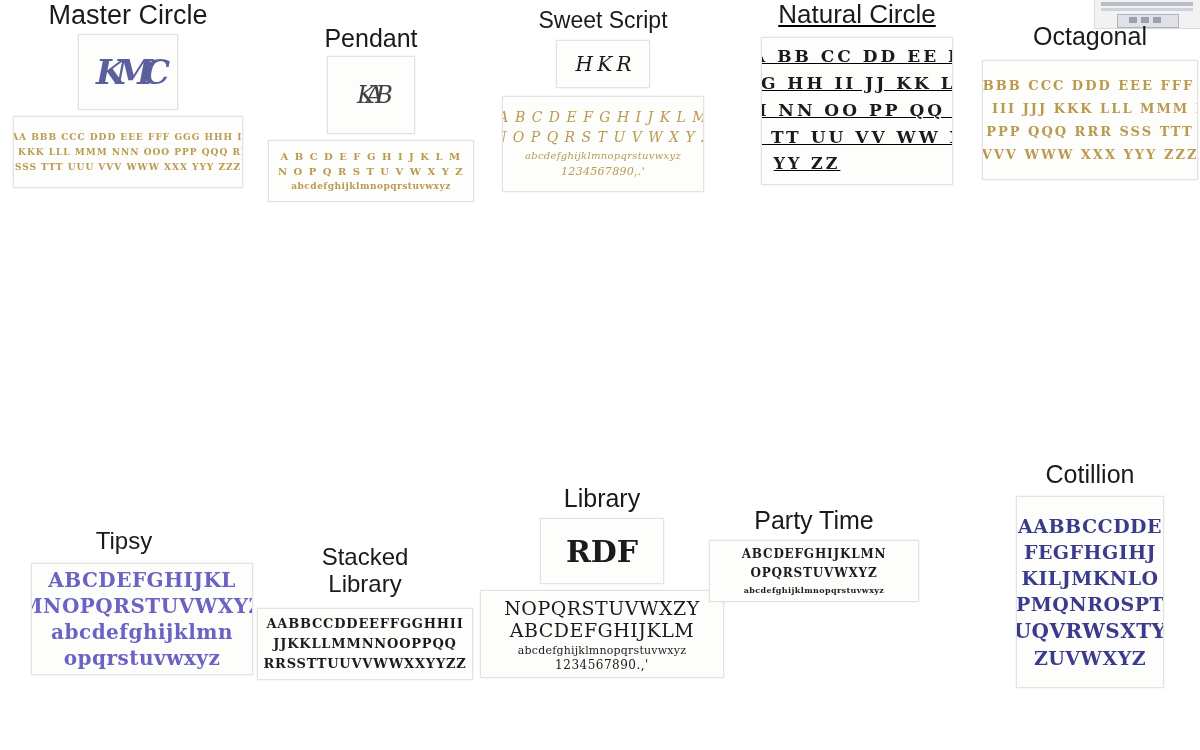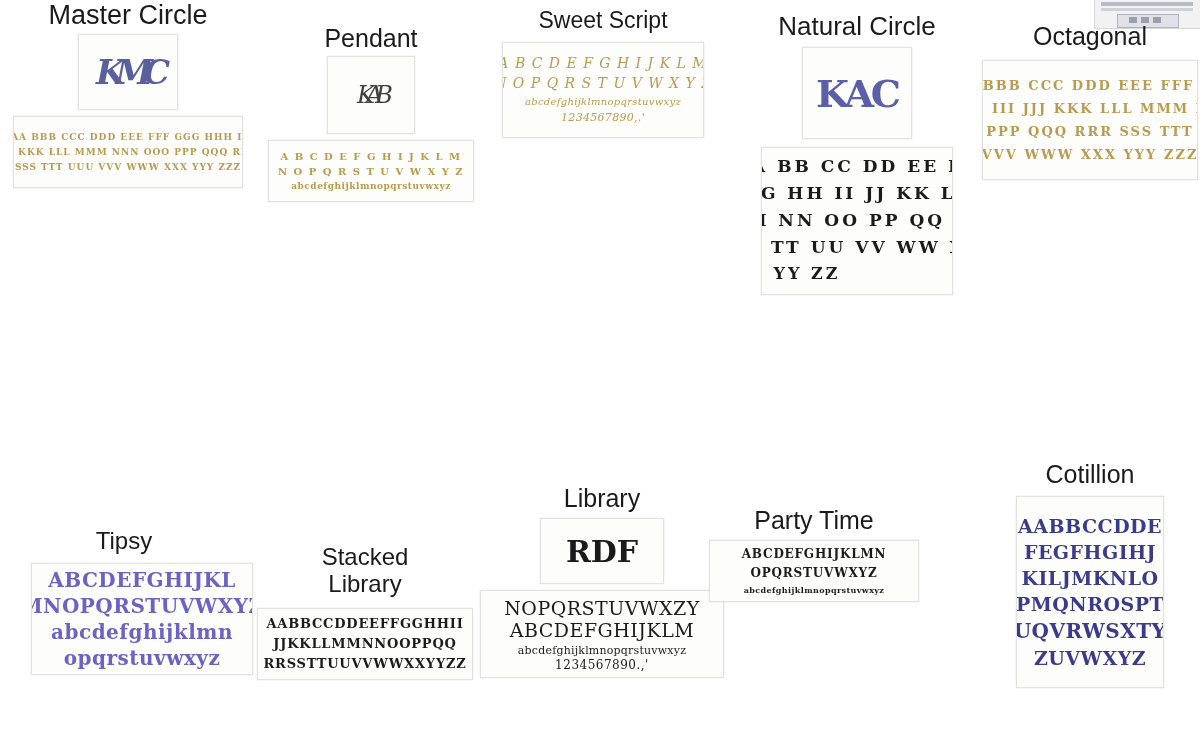--- a/index.html
+++ b/index.html
@@ -116,33 +116,33 @@
   </div>
   <div class="sample-box alpha-box" style="width:206px; height:62px; margin-top:6px;">
     <div class="alpha-line serif gold-ink" style="font-size:10px; font-weight:bold; letter-spacing:1.5px;">A B C D E F G H I J K L M</div>
     <div class="alpha-line serif gold-ink" style="font-size:10px; font-weight:bold; letter-spacing:1.5px; margin-top:4px;">N O P Q R S T U V W X Y Z</div>
     <div class="alpha-line serif gold-ink" style="font-size:9px; font-weight:bold; letter-spacing:0.5px; margin-top:4px;">abcdefghijklmnopqrstuvwxyz</div>
   </div>
 </div>
 
 <div class="font-card" style="left:494px; top:8px; width:218px;">
   <div class="card-title" style="font-size:23px;">Sweet Script</div>
+  <div class="sample-box mono-box" style="width:94px; height:48px; margin-top:6px;">
+    <div class="mono-text script black-ink" style="font-size:20px; letter-spacing:-1px;">H K R</div>
+  </div>
   <div class="sample-box alpha-box" style="width:202px; height:96px; margin-top:8px;">
     <div class="alpha-line script gold-ink" style="font-size:14px; letter-spacing:1px;">A B C D E F G H I J K L M</div>
     <div class="alpha-line script gold-ink" style="font-size:14px; letter-spacing:1px; margin-top:4px;">N O P Q R S T U V W X Y Z</div>
     <div class="alpha-line script gold-ink" style="font-size:10px; letter-spacing:0.3px; margin-top:5px;">abcdefghijklmnopqrstuvwxyz</div>
     <div class="alpha-line script gold-ink" style="font-size:11px; letter-spacing:0.3px; margin-top:4px;">1234567890,.'</div>
   </div>
 </div>
 
-<div class="font-card" style="left:748px; top:12px; width:218px;">
+<div class="font-card" style="left:748px; top:0px; width:218px;text-decoration:underline;">
   <div class="card-title" style="font-size:26px;">Natural Circle</div>
-  <div class="sample-box mono-box" style="width:110px; height:92px; margin-top:6px;">
-    <div class="mono-text serif" style="font-size:38px; font-weight:bold; color:#5b5fa8; letter-spacing:-3px;">KAC</div>
-  </div>
   <div class="sample-box alpha-box" style="width:192px; height:148px; margin-top:8px; justify-content:flex-start; padding-top:8px;">
     <div class="alpha-line serif black-ink" style="font-size:17px; font-weight:bold; letter-spacing:3px;">AA BB CC DD EE FF</div>
     <div class="alpha-line serif black-ink" style="font-size:17px; font-weight:bold; letter-spacing:3px; margin-top:7px;">GG HH II JJ KK LL</div>
     <div class="alpha-line serif black-ink" style="font-size:17px; font-weight:bold; letter-spacing:3px; margin-top:7px;">MM NN OO PP QQ RR</div>
     <div class="alpha-line serif black-ink" style="font-size:17px; font-weight:bold; letter-spacing:3px; margin-top:7px;">SS TT UU VV WW XX</div>
     <div class="alpha-line serif black-ink" style="font-size:16px; font-weight:bold; letter-spacing:3px; margin-top:7px; margin-right:100px;">YY ZZ</div>
   </div>
 </div>
 
 <div class="font-card" style="left:980px; top:22px; width:220px;">

